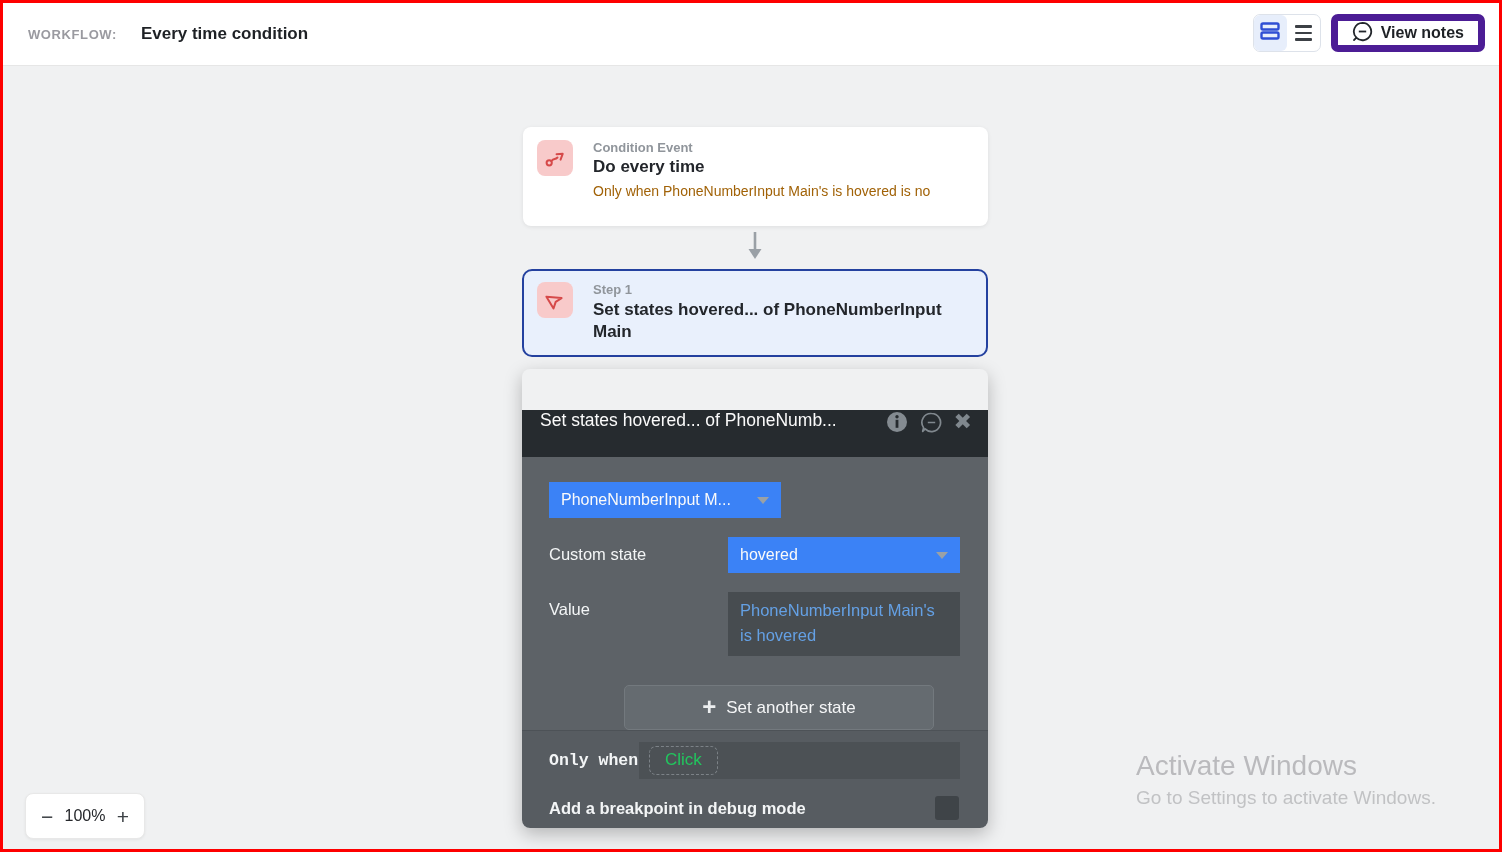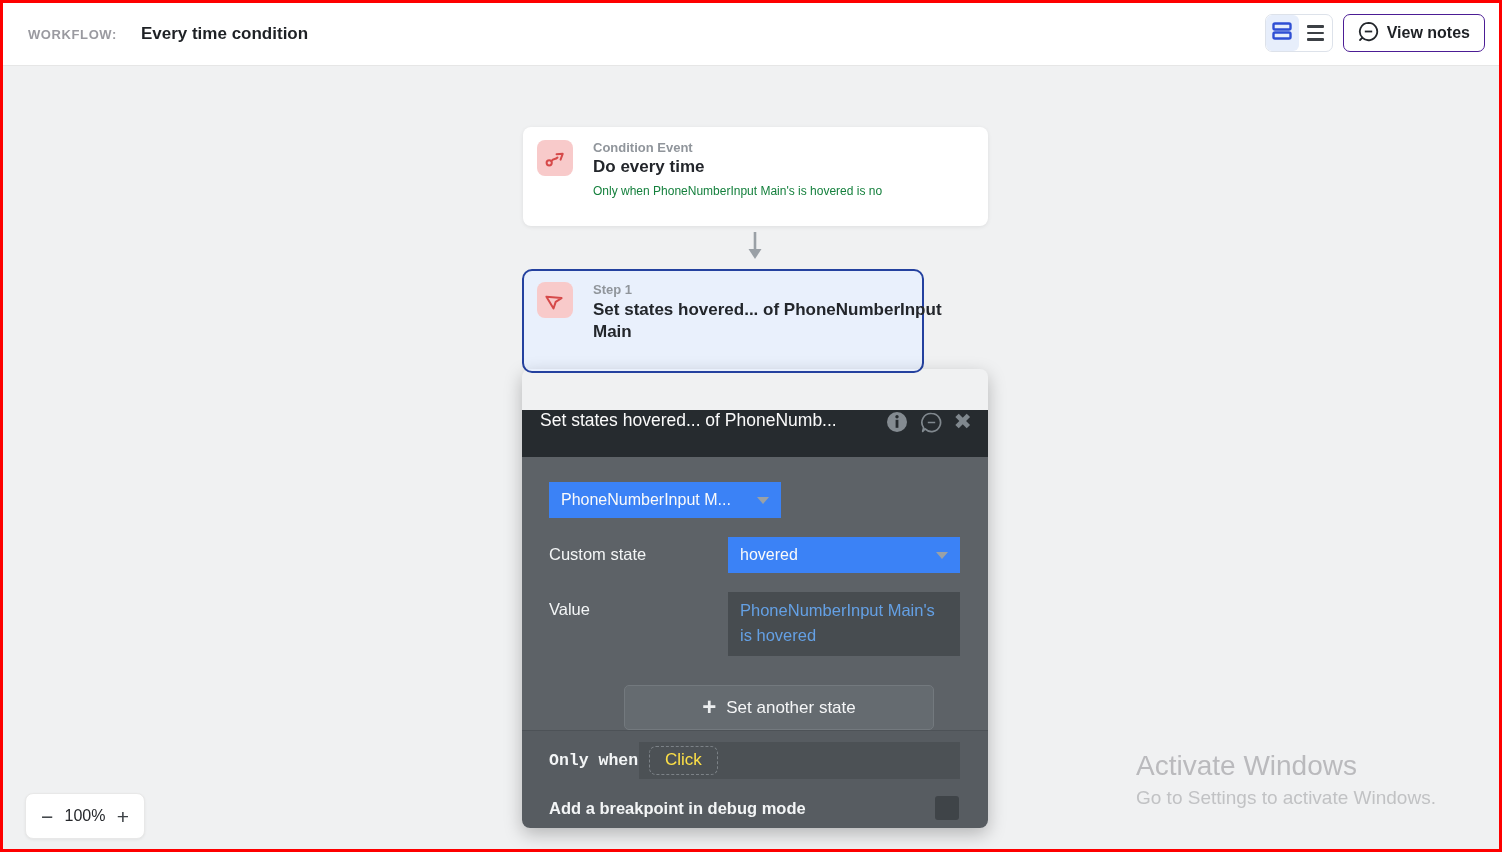--- a/index.html
+++ b/index.html
@@ -47,51 +47,51 @@
     width: 33px; display: flex; align-items: center; justify-content: center;
     cursor: pointer;
   }
   .toggle-seg.active { background: #e7eefb; border-radius: 6px; }
   .list-bars { display: flex; flex-direction: column; gap: 4px; }
   .list-bars span { display: block; width: 17px; height: 2.5px; background: #3c4045; border-radius: 1px; }
   .view-notes-btn {
     display: flex; align-items: center; gap: 8px;
     height: 38px; padding: 0 14px;
     background: #ffffff;
-    border: 1px solid #4c1d95; border-radius: 7px;
+    border: 7px solid #4c1d95; border-radius: 7px;
     font-size: 16px; font-weight: 600; color: #1e2125;
     cursor: pointer;
   }
 
   
   .event-card {
     position: absolute; left: 520px; top: 124px;
     width: 465px; min-height: 99px;
     background: #ffffff; border-radius: 8px;
     box-shadow: 0 1px 4px rgba(0,0,0,0.08);
     padding: 13px 16px 14px 14px;
     display: flex; gap: 20px;
   }
   .icon-box {
     flex: 0 0 36px; width: 36px; height: 36px;
     background: #f8caca; border-radius: 8px;
     display: flex; align-items: center; justify-content: center;
   }
   .card-kind { font-size: 13px; font-weight: bold; color: #90959b; }
   .card-title { font-size: 17px; font-weight: bold; color: #23262b; margin-top: 2px; }
-  .card-desc { font-size: 12px; color: #15803d; margin-top: 3px; line-height: 22px; width: 390px; }
+  .card-desc { font-size: 14px; color: #a16207; margin-top: 3px; line-height: 22px; width: 390px; }
 
   .connector { position: absolute; left: 744px; top: 228px; }
 
   .step-card {
     position: absolute; left: 519px; top: 266px;
-    width: 402px; min-height: 81px;
+    width: 466px; min-height: 81px;
     background: #e9f0fc;
     border: 2px solid #24419f; border-radius: 10px;
-    padding: 11px 16px 28px 13px;
+    padding: 11px 16px 12px 13px;
     display: flex; gap: 20px;
   }
   .step-card .card-title { width: 370px; line-height: 22px; }
 
   
   .panel {
     position: absolute; left: 519px; top: 366px;
     width: 466px; height: 459px;
     border-radius: 8px;
     box-shadow: 0 6px 18px rgba(0,0,0,0.25);
@@ -168,21 +168,21 @@
   .onlywhen-input {
     width: 321px; height: 37px;
     background: #4c5155;
     display: flex; align-items: center;
     padding: 0 10px;
     cursor: text;
   }
   .click-pill {
     border: 1px dashed #7c8287; border-radius: 7px;
     padding: 3px 15px 4px 15px;
-    font-size: 17px; color: #fde047;
+    font-size: 17px; color: #22c55e;
     cursor: pointer;
   }
   .breakpoint-row { display: flex; align-items: center; margin-top: 17px; }
   .breakpoint-label { flex: 1; font-size: 16.5px; font-weight: bold; color: #f3f5f6; }
   .breakpoint-checkbox {
     width: 24px; height: 24px; margin-right: 1px;
     background: #3f4448; border-radius: 3px;
     cursor: pointer;
   }
 

